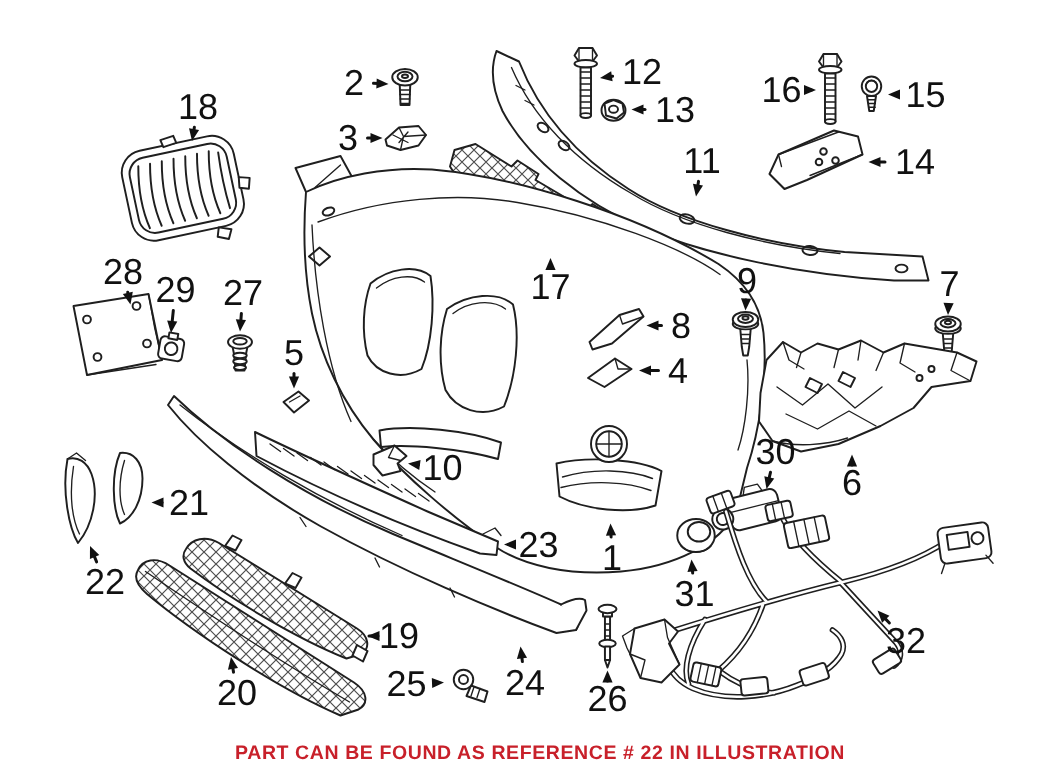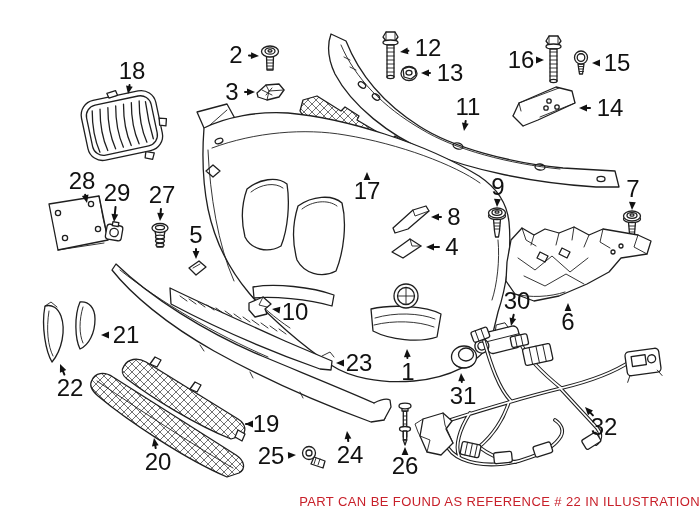--- a/index.html
+++ b/index.html
@@ -11,22 +11,22 @@
   #diagram .f{fill:#ffffff;}
   #diagram .hatch{fill:url(#xhatch);}
   #diagram .thin{stroke-width:0.9;}
   #diagram .wire{stroke-width:3.8;}
   #diagram .wire-core{stroke:#ffffff;stroke-width:1.7;}
   #diagram .pat{stroke:#4d4d4d;stroke-width:0.8;}
   #diagram .patbg{fill:#ffffff;stroke:none;}
   #diagram text{stroke:none;fill:#111111;font-size:24px;font-weight:400;}
   #diagram .arrow{stroke:#111111;stroke-width:2;}
   #diagram .arrowhead{fill:#111111;stroke:none;}
-  .note{position:absolute;left:0;right:0;bottom:4px;text-align:right;
-        font-size:13px;font-weight:normal;letter-spacing:0.4px;padding-left:20px;}
+  .note{position:absolute;left:0;right:0;bottom:4px;text-align:center;
+        font-size:13px;font-weight:bold;letter-spacing:0.4px;padding-left:20px;}
 </style>
 </head>
 <body>
 
 <div class="stage">
 <svg id="diagram" width="700" height="513" viewBox="0 0 700 513">
   <defs>
     <pattern id="xhatch" width="8" height="8" patternUnits="userSpaceOnUse">
       <rect class="patbg" width="8" height="8"></rect>
       <path class="pat" d="M0,8 L8,0 M0,0 L8,8"></path>

